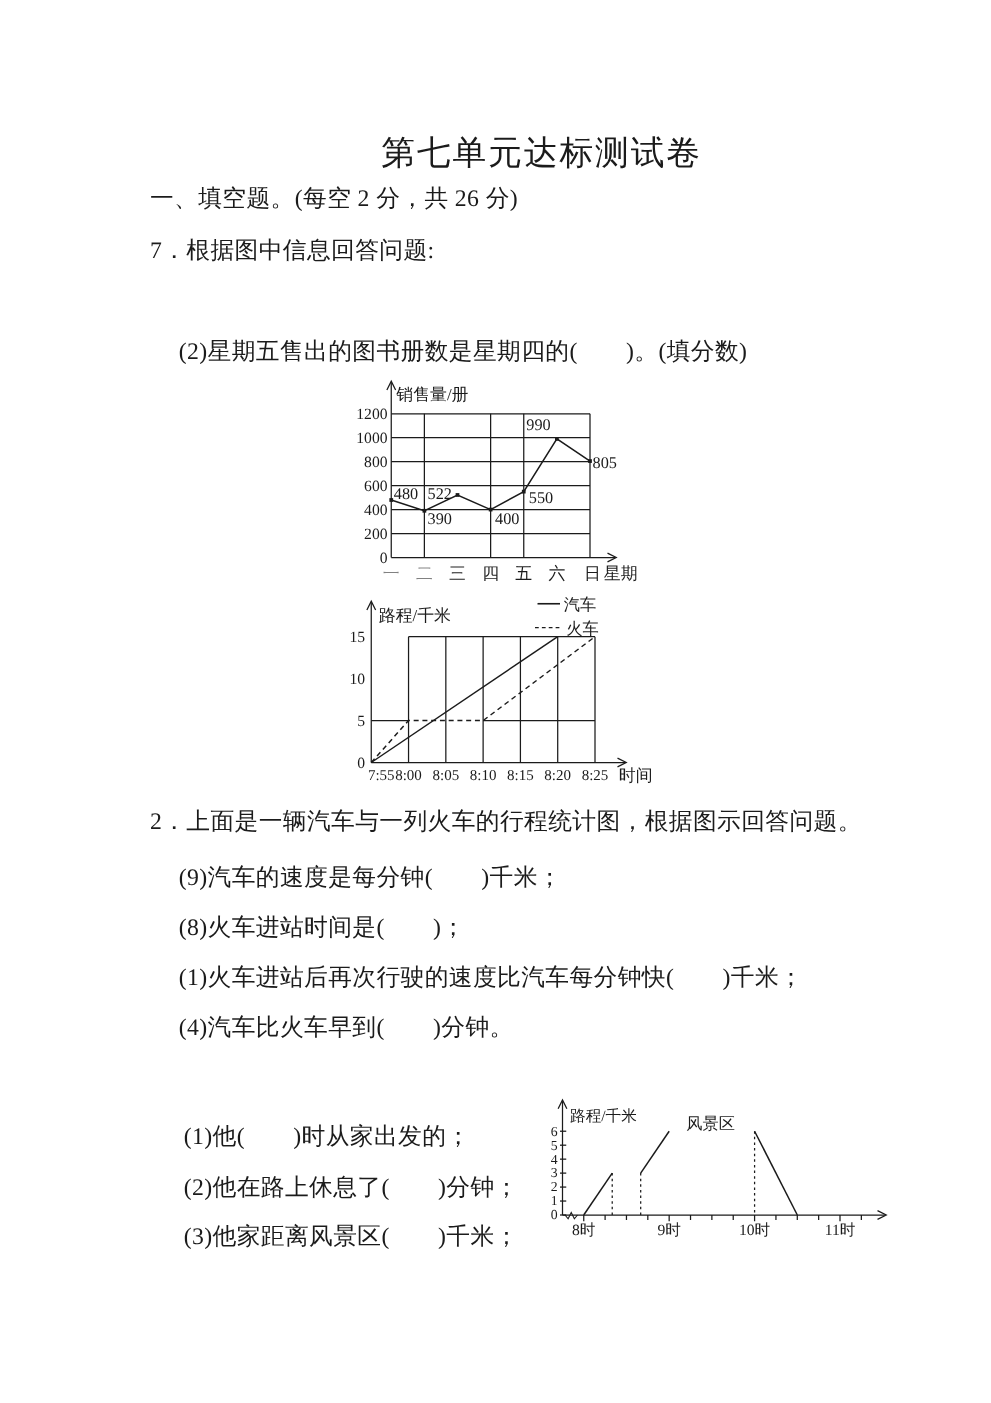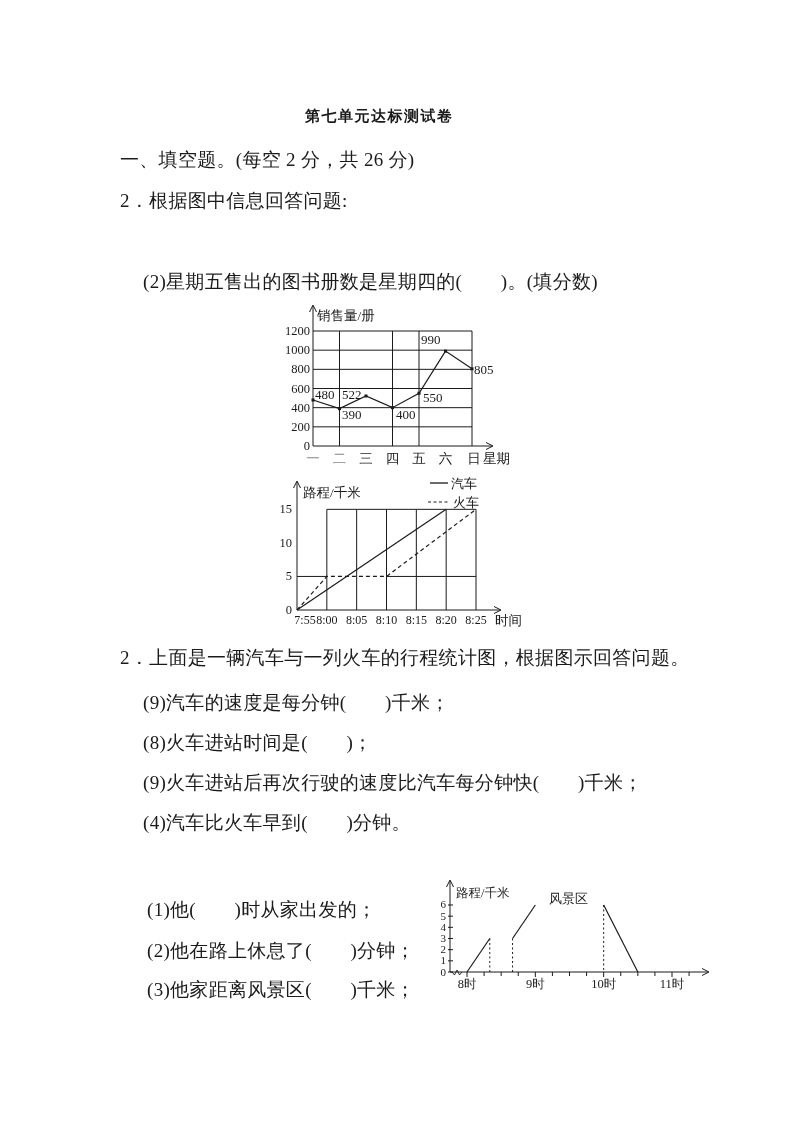--- a/index.html
+++ b/index.html
@@ -2,34 +2,34 @@
 <html><head>
 <meta charset="utf-8">
 <style>
   *{margin:0;padding:0;box-sizing:border-box}
   html,body{background:#ffffff}
   .page{
     position:relative;width:793px;height:1122px;background:#ffffff;
     font-family:"Liberation Serif","DejaVu Serif",serif;color:#1b1b1b;overflow:hidden;
   }
   .tline{position:absolute;white-space:nowrap;font-size:19px;line-height:1;letter-spacing:.3px}
-  .title{font-weight:bold;font-size:15px;letter-spacing:1.5px}
+  .title{font-weight:normal;font-size:27px;letter-spacing:1.5px}
   svg{position:absolute;overflow:visible}
   svg text{font-family:"Liberation Serif","DejaVu Serif",serif}
 </style>
 </head>
 <body>
 
 <div class="page">
 
   <div class="tline title" style="left:305px;top:109px">第七单元达标测试卷</div>
 
   <div class="tline" style="left:120px;top:150px">一、填空题。(每空 2 分，共 26 分)</div>
 
-  <div class="tline" style="left:120px;top:191px">2．根据图中信息回答问题:</div>
+  <div class="tline" style="left:120px;top:191px">7．根据图中信息回答问题:</div>
   <div class="tline" style="left:143px;top:272px">(2)星期五售出的图书册数是星期四的(　　)。(填分数)</div>
 
   <svg id="chart1" style="left:270px;top:298px" width="250" height="172" viewBox="270 298 250 172">
       <text x="310" y="450" fill="#1b1b1b" font-size="12.5" text-anchor="end">0</text>
       <line x1="313" y1="426.8333333333333" x2="472" y2="426.8333333333333" stroke="#1b1b1b" stroke-width="1"></line>
       <text x="310" y="430.8333333333333" fill="#1b1b1b" font-size="12.5" text-anchor="end">200</text>
       <line x1="313" y1="407.6666666666667" x2="472" y2="407.6666666666667" stroke="#1b1b1b" stroke-width="1"></line>
       <text x="310" y="411.6666666666667" fill="#1b1b1b" font-size="12.5" text-anchor="end">400</text>
       <line x1="313" y1="388.5" x2="472" y2="388.5" stroke="#1b1b1b" stroke-width="1"></line>
       <text x="310" y="392.5" fill="#1b1b1b" font-size="12.5" text-anchor="end">600</text>
@@ -104,21 +104,21 @@
       <polyline points="297,610 326.8335,576.445 386.5005,576.445 476.001,509.335" fill="none" stroke="#1b1b1b" stroke-width="1.2" stroke-dasharray="4,3"></polyline>
       <line x1="430" y1="483" x2="448" y2="483" stroke="#1b1b1b" stroke-width="1.3"></line>
       <text x="451" y="488" fill="#1b1b1b" font-size="13">汽车</text>
       <line x1="428" y1="502" x2="450" y2="502" stroke="#1b1b1b" stroke-width="1" stroke-dasharray="3,2.5"></line>
       <text x="453" y="507" fill="#1b1b1b" font-size="13">火车</text>
     </svg>
 
   <div class="tline" style="left:120px;top:648px">2．上面是一辆汽车与一列火车的行程统计图，根据图示回答问题。</div>
   <div class="tline" style="left:143px;top:693px">(9)汽车的速度是每分钟(　　)千米；</div>
   <div class="tline" style="left:143px;top:733px">(8)火车进站时间是(　　)；</div>
-  <div class="tline" style="left:143px;top:773px">(9)火车进站后再次行驶的速度比汽车每分钟快(　　)千米；</div>
+  <div class="tline" style="left:143px;top:773px">(1)火车进站后再次行驶的速度比汽车每分钟快(　　)千米；</div>
   <div class="tline" style="left:143px;top:813px">(4)汽车比火车早到(　　)分钟。</div>
 
   <div class="tline" style="left:147px;top:900px">(1)他(　　)时从家出发的；</div>
   <div class="tline" style="left:147px;top:941px">(2)他在路上休息了(　　)分钟；</div>
   <div class="tline" style="left:147px;top:980px">(3)他家距离风景区(　　)千米；</div>
 
   <svg id="chart3" style="left:430px;top:872px" width="288" height="124" viewBox="430 872 288 124">
       <line x1="450" y1="972" x2="450" y2="881" stroke="#1b1b1b" stroke-width="1"></line>
       <path d="M 446.5 887 L 450 880 L 453.5 887" fill="none" stroke="#1b1b1b" stroke-width="1"></path>
       <line x1="450" y1="972" x2="708" y2="972" stroke="#1b1b1b" stroke-width="1"></line>

